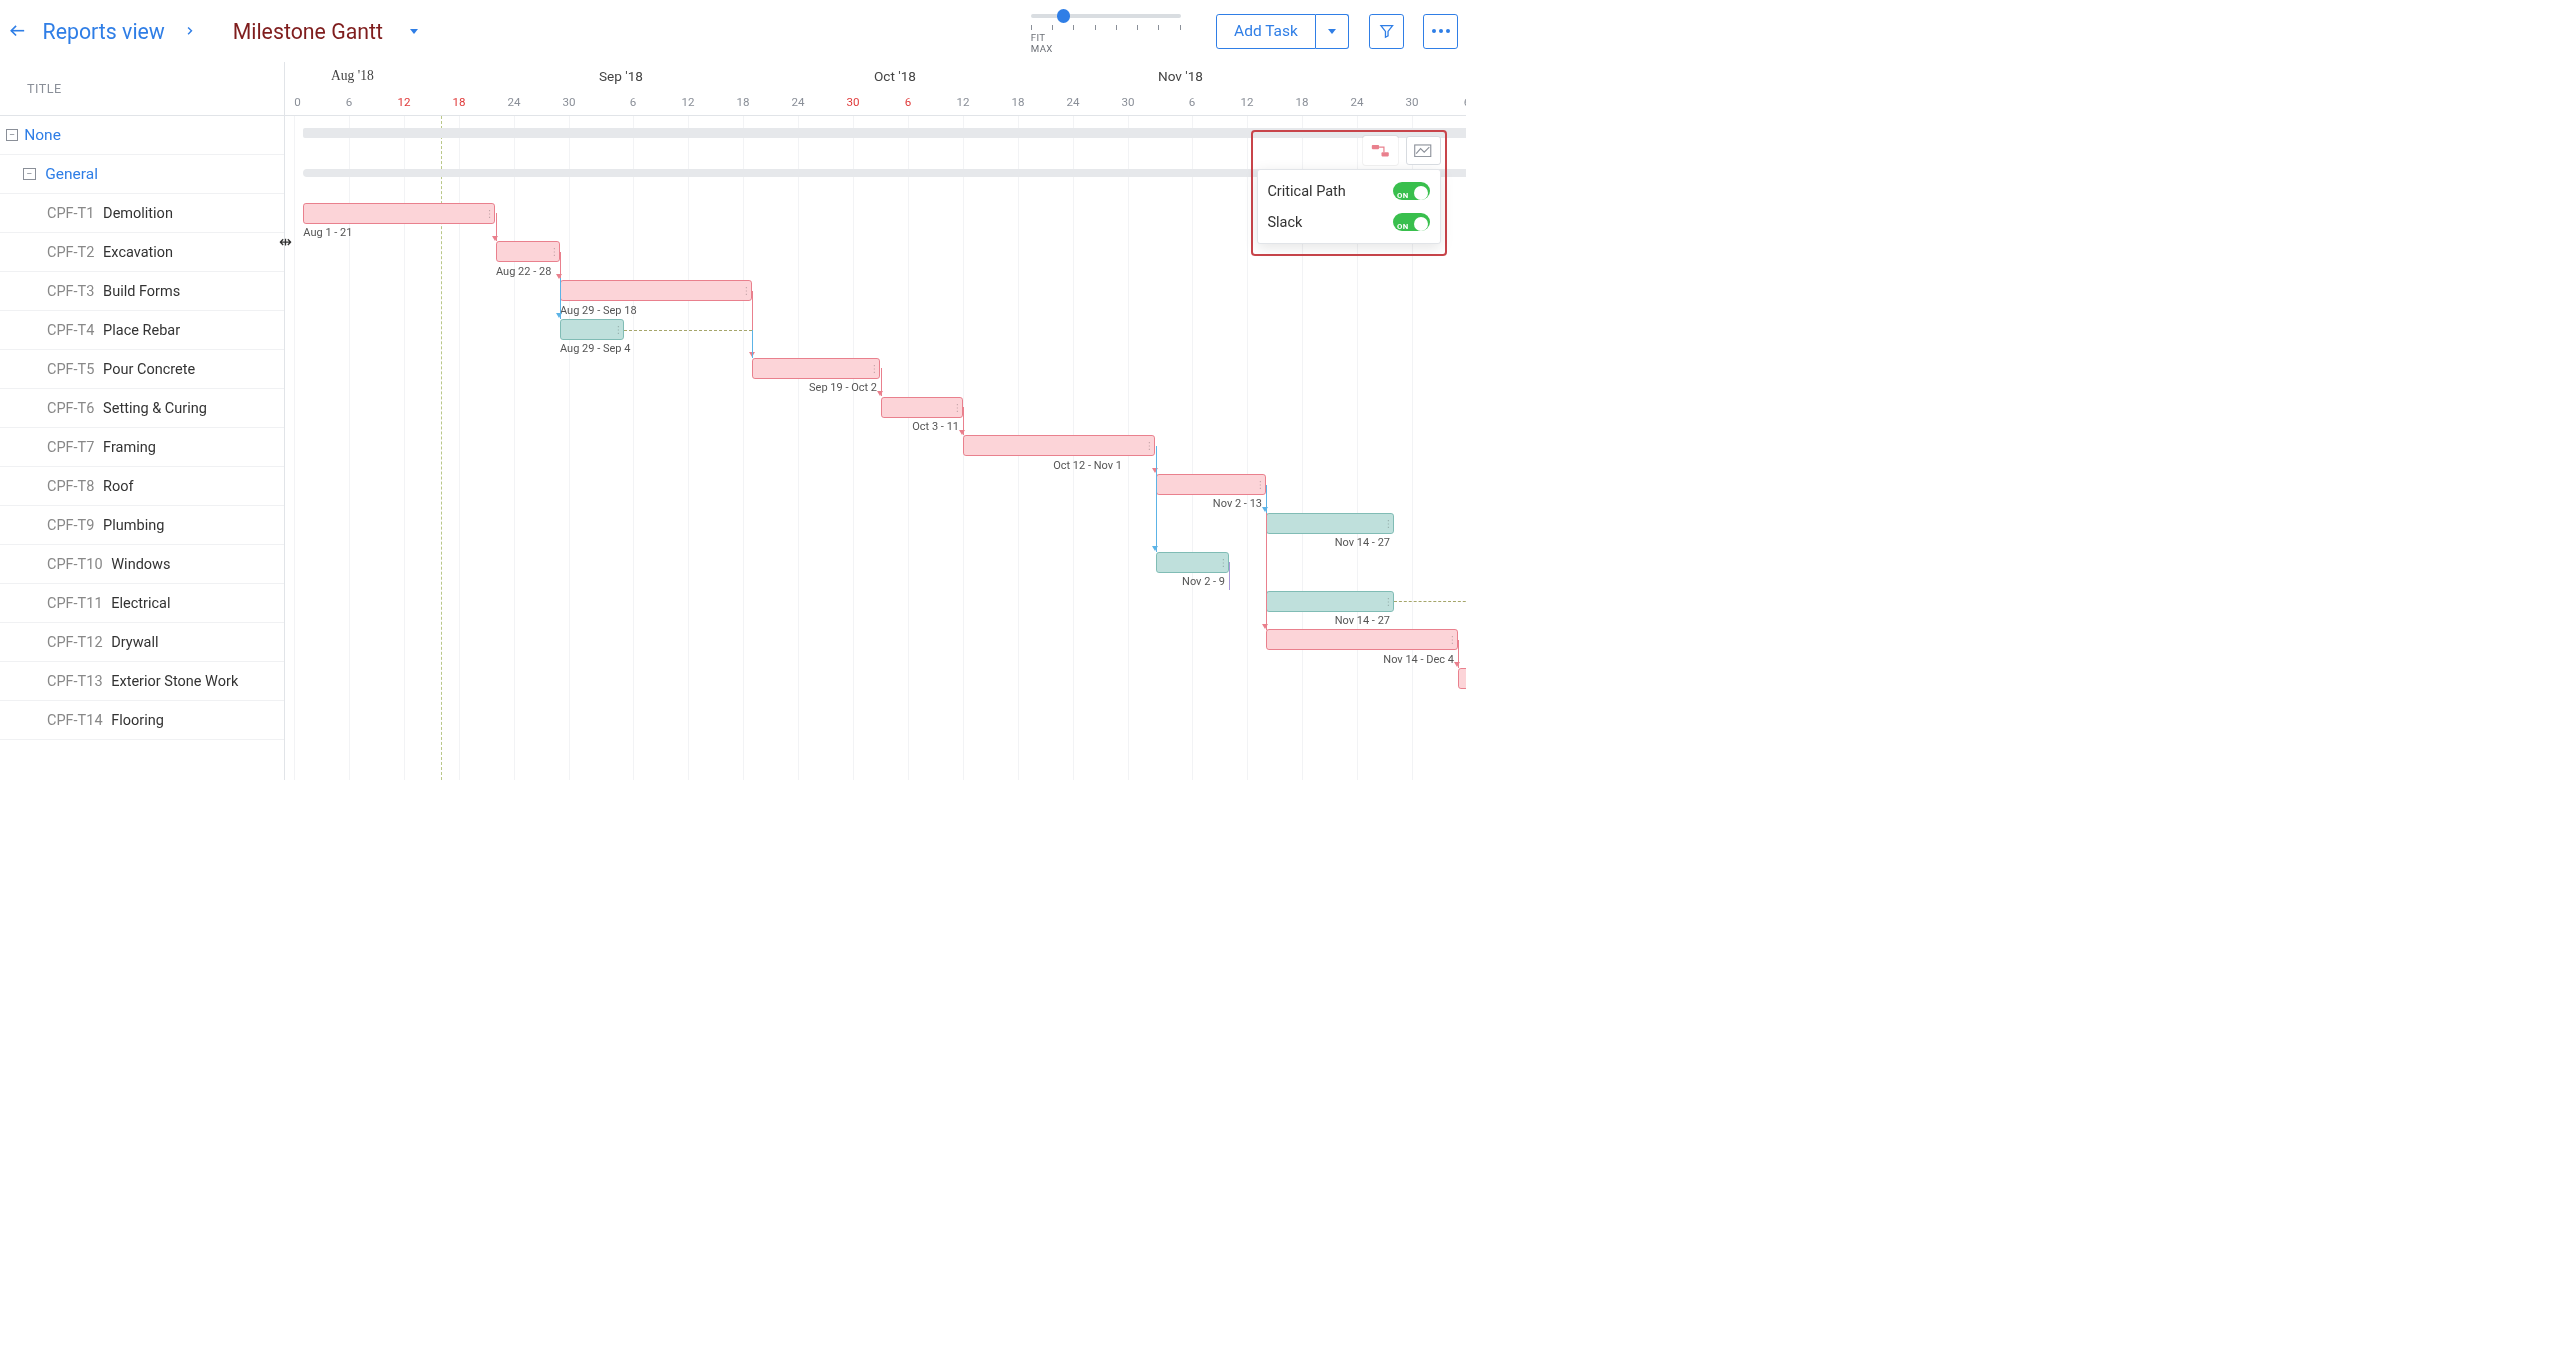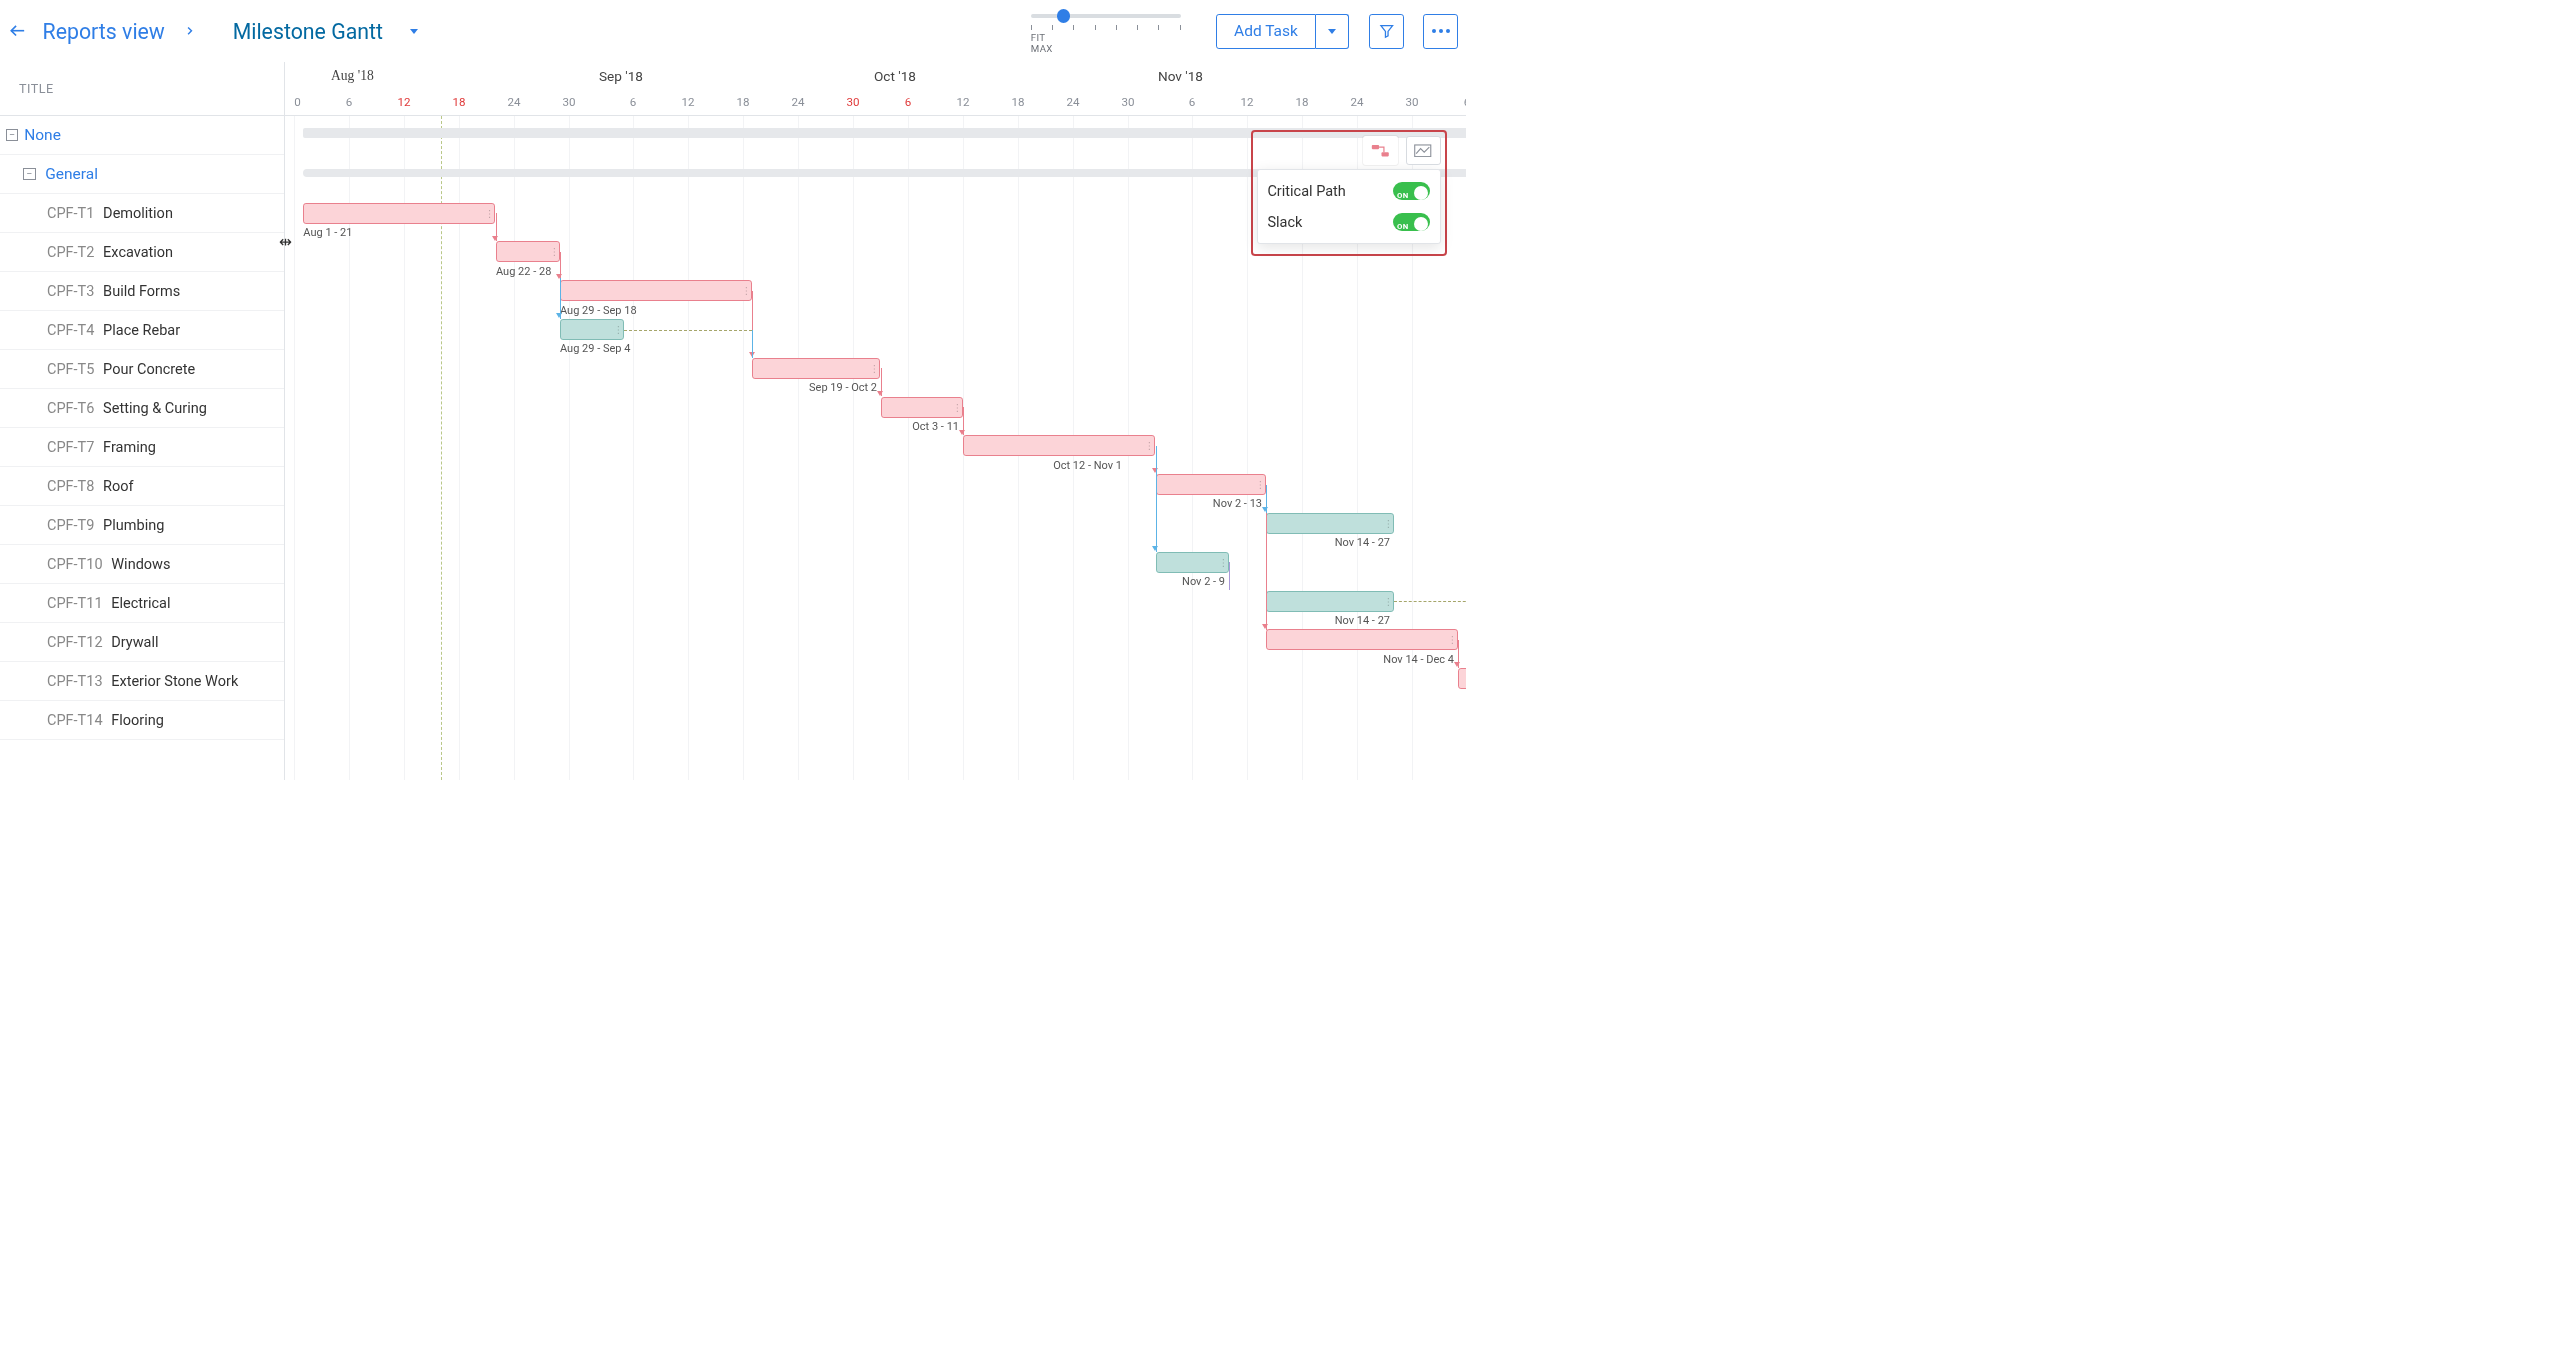--- a/index.html
+++ b/index.html
@@ -34,21 +34,21 @@
     font-weight: 400;
     padding: 0 3.9px;
   }
   .view-dropdown {
     display: flex;
     align-items: center;
     gap: 27px;
     margin-left: 21.3px;
   }
   .view-label {
-    color: #0369a1;
+    color: #7f1d1d;
     font-size: 21.3px;
     font-weight: 400;
   }
   .chevron-down {
     width: 0; height: 0;
     border-left: 4.8px solid transparent;
     border-right: 4.8px solid transparent;
     border-top: 5.8px solid #2f7ee6;
   }
 
@@ -148,21 +148,21 @@
     width: 285px;
     flex-shrink: 0;
     border-right: 1px solid #e1e4e8;
     position: relative;
     background:#fff;
   }
   .task-list-header {
     height: 54px;
     display: flex;
     align-items: center;
-    padding-left: 19px;
+    padding-left: 27px;
     color: #8a8f98;
     font-size: 12.6px;
     letter-spacing: 0.5px;
     border-bottom: 1px solid #e1e4e8;
   }
   .task-row {
     height: 39px;
     display: flex;
     align-items: center;
     border-bottom: 1px solid #f0f1f3;

